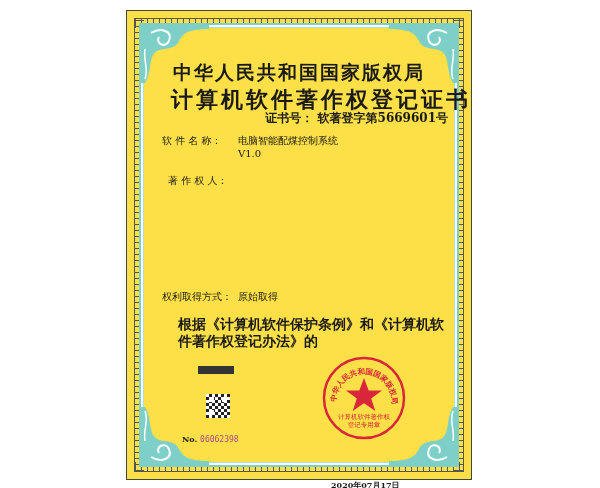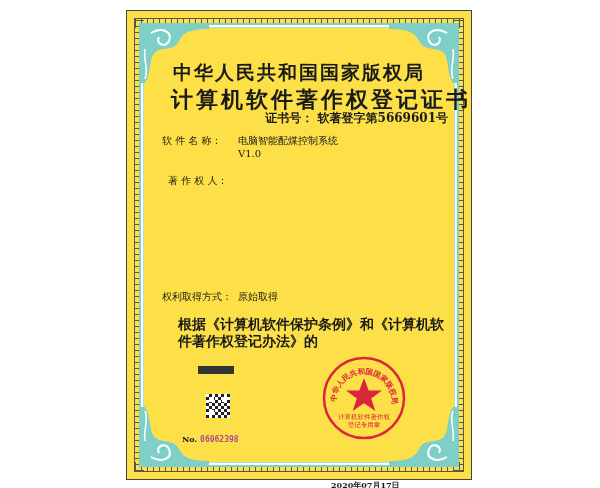--- a/index.html
+++ b/index.html
@@ -32,21 +32,21 @@
   .para { position:absolute; left:36px; width:290px; font-size:14px; font-weight:bold; line-height:17px; }
   .para .indent { padding-left:16px; }
   .barcode { position:absolute; left:72px; top:356px; width:36px; height:8px; background:#333; }
   .qr { position:absolute; left:80px; top:384px; width:24px; height:24px;
         background:
           linear-gradient(#fff,#fff) 3px 3px/5px 5px no-repeat,
           linear-gradient(#fff,#fff) 16px 3px/5px 5px no-repeat,
           linear-gradient(#fff,#fff) 3px 16px/5px 5px no-repeat,
           repeating-conic-gradient(#222 0 25%, #fff 0 50%) 0 0/6px 6px; }
   .no-line { position:absolute; left:56px; top:424px; font-size:8px; font-weight:bold; }
-  .no-line .num { color:#b04a8a; font-weight:bold; font-family:"DejaVu Sans Mono",monospace; }
+  .no-line .num { color:#b04a8a; font-weight:normal; font-family:"DejaVu Sans Mono",monospace; }
   .seal { position:absolute; left:196px; top:346px; width:84px; height:84px; }
   .issue-date { position:absolute; left:205px; top:425px; font-size:8px; font-weight:bold;margin-top:45px; }
 </style>
 </head>
 <body>
 
 <div class="cert">
   <div class="meander"></div>
   <div class="inner-line"></div>
 

